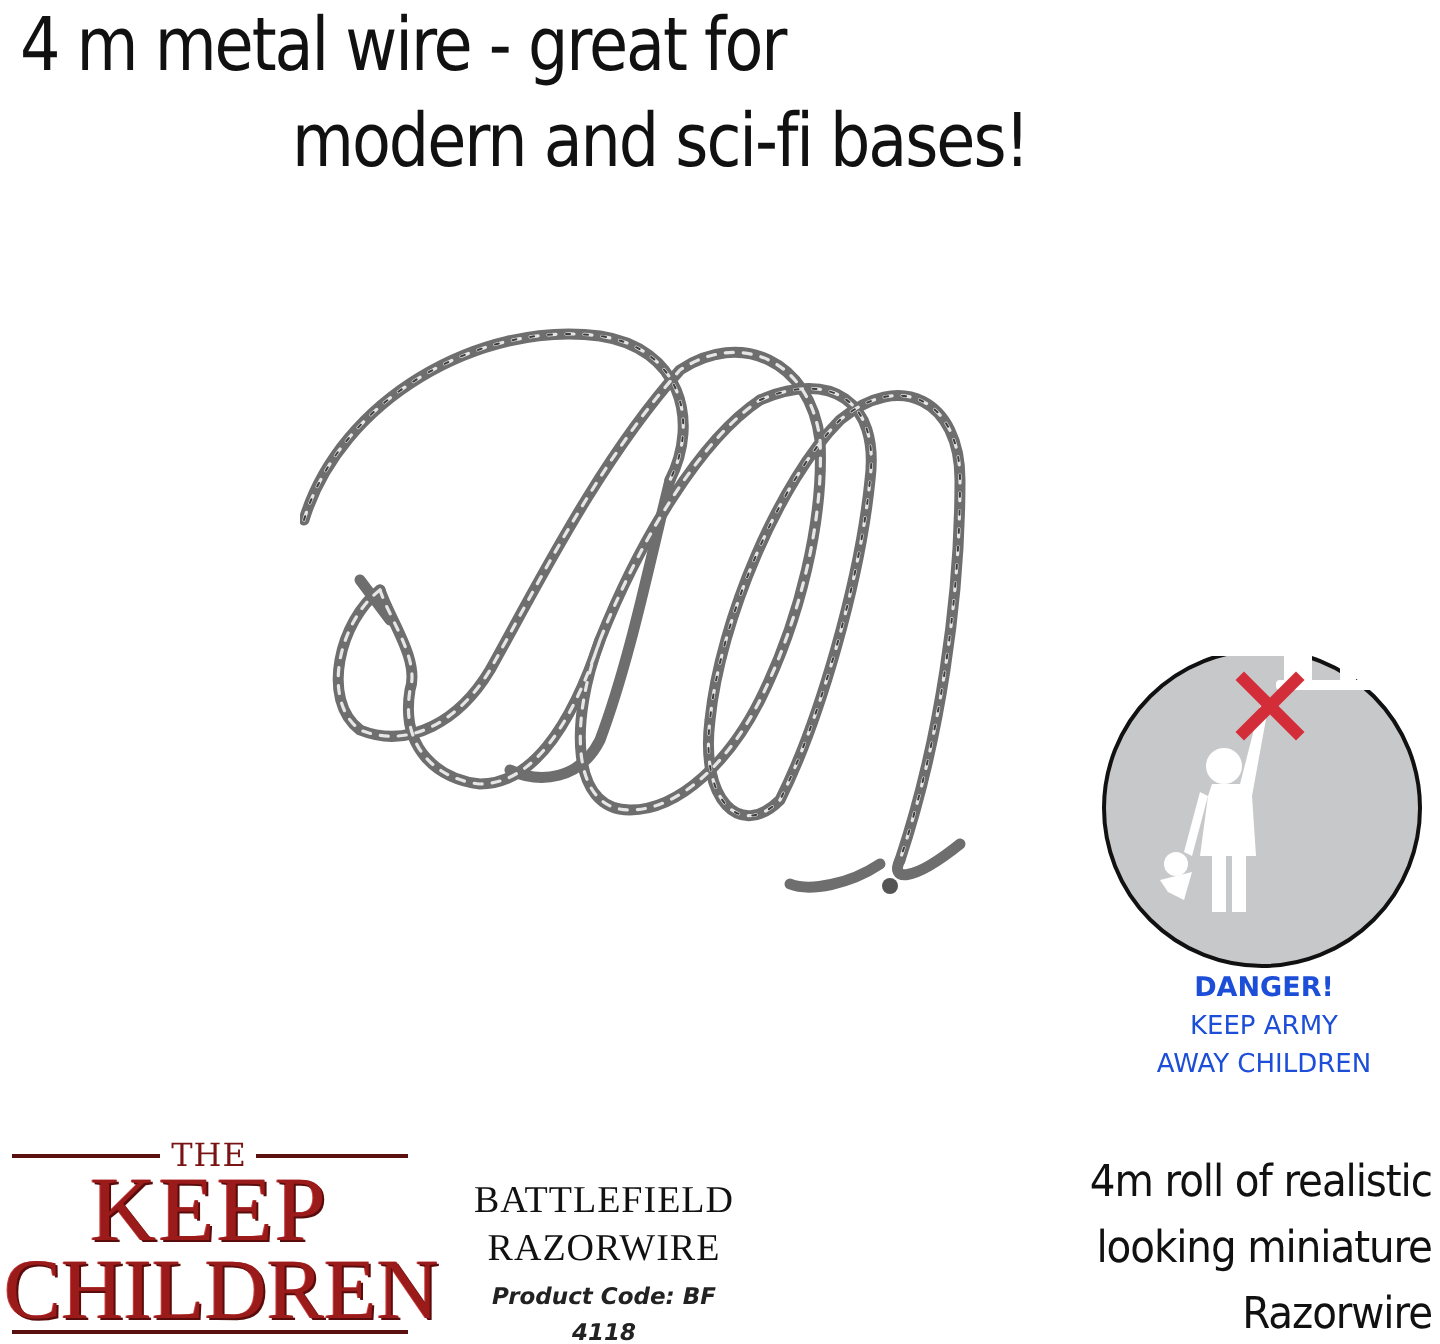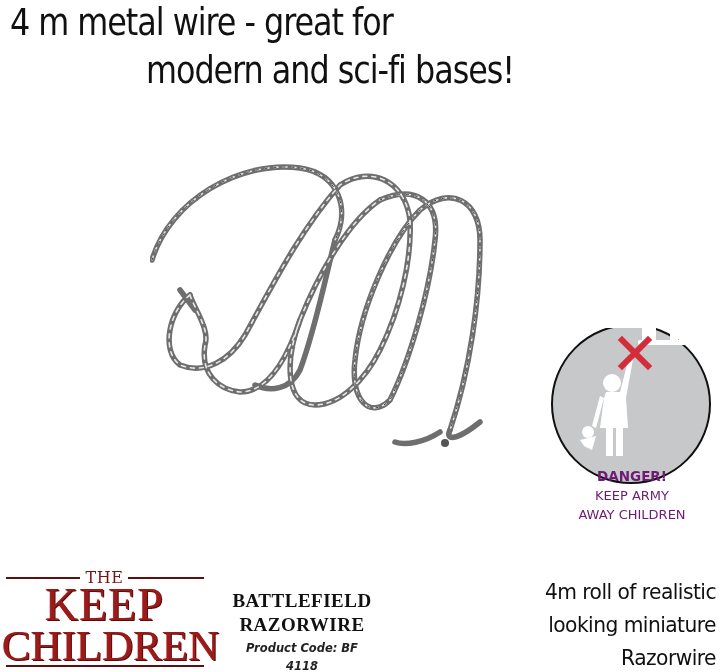--- a/index.html
+++ b/index.html
@@ -2,30 +2,30 @@
 <html><head>
   <meta charset="utf-8">
   <style>
     html, body { margin: 0; padding: 0; background: #ffffff; }
     body { width: 720px; height: 672px; position: relative; overflow: hidden; font-family: "Liberation Sans", sans-serif; color: #111; }
     .headline { position: absolute; font-family: "DejaVu Sans", sans-serif; font-weight: 400; font-size: 37px; letter-spacing: -1.2px; line-height: 1; color: #111; white-space: nowrap; transform: scaleX(0.86); transform-origin: left top; }
     #h1 { left: 10px; top: 4px; }
     #h2 { left: 146px; top: 52px; }
     .wire { position: absolute; left: 150px; top: 160px; width: 390px; height: 300px; }
     .danger { position: absolute; left: 548px; top: 328px; width: 168px; height: 160px; }
-    .danger-text { position: absolute; left: 552px; top: 467px; width: 160px; text-align: center; font-family: "DejaVu Sans", sans-serif; font-size: 13px; line-height: 19px; color: #701a75; }
+    .danger-text { position: absolute; left: 552px; top: 485px; width: 160px; text-align: center; font-family: "DejaVu Sans", sans-serif; font-size: 13px; line-height: 19px; color: #1d4ed8; }
     .danger-text .title { font-weight: 700; font-size: 13.5px; }
     .logo { position: absolute; left: 2px; top: 572px; width: 205px; height: 96px; }
     .logo .rule { position: absolute; height: 2px; background: #5a1010; }
     .logo .the { position: absolute; left: 0; right: 0; top: 0; text-align: center; font-family: "DejaVu Serif", serif; font-weight: 400; font-size: 16px; color: #7a1414; letter-spacing: 0.5px; line-height: 12px; }
     .logo .big { position: absolute; left: 0; width: 205px; text-align: center; font-family: "Liberation Serif", serif; font-weight: 400; color: #9b1b1b; line-height: 1; letter-spacing: 1px; text-shadow: 1px 1px 0 #5a0c0c, -0.5px 0 0 #c44; }
     .logo .army { top: 10px; font-size: 46px; }
     .logo .painter { top: 52px; font-size: 43px; letter-spacing: 0px; }
     .product { position: absolute; left: 232px; top: 589px; width: 140px; text-align: center; }
-    .product .name { font-family: "Liberation Serif", serif; font-weight: 700; font-size: 19px; line-height: 24px; color: #111; letter-spacing: 0.5px; }
+    .product .name { font-family: "Liberation Serif", serif; font-weight: 400; font-size: 19px; line-height: 24px; color: #111; letter-spacing: 0.5px; }
     .product .code { font-family: "DejaVu Sans", sans-serif; font-style: italic; font-weight: 700; font-size: 11.5px; line-height: 18px; margin-top: 2px; color: #222; }
     .desc { position: absolute; right: 4px; top: 575px; text-align: right; font-family: "DejaVu Sans", sans-serif; font-size: 22px; line-height: 33px; color: #111; letter-spacing: -0.6px; transform: scaleX(0.92); transform-origin: right top; }
   </style>
 </head>
 <body>
 
 <div id="h1" class="headline">4 m metal wire - great for</div>
 <div id="h2" class="headline">modern and sci-fi bases!</div>
 
 <svg class="wire" viewBox="0 0 390 300" xmlns="http://www.w3.org/2000/svg">

